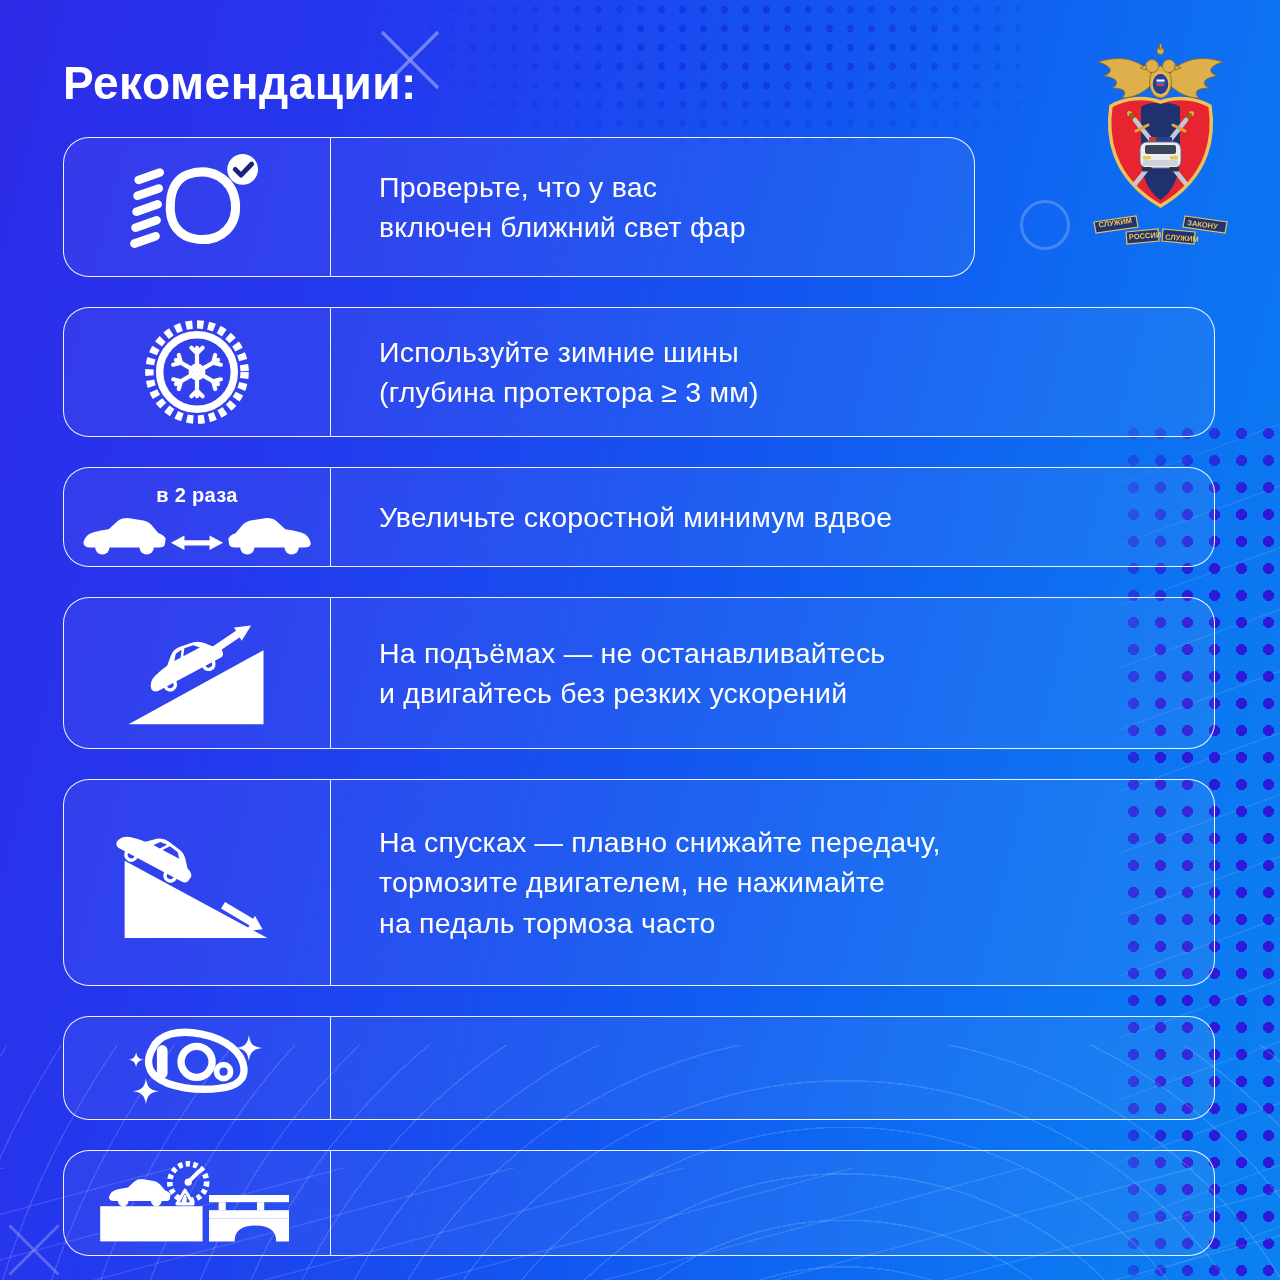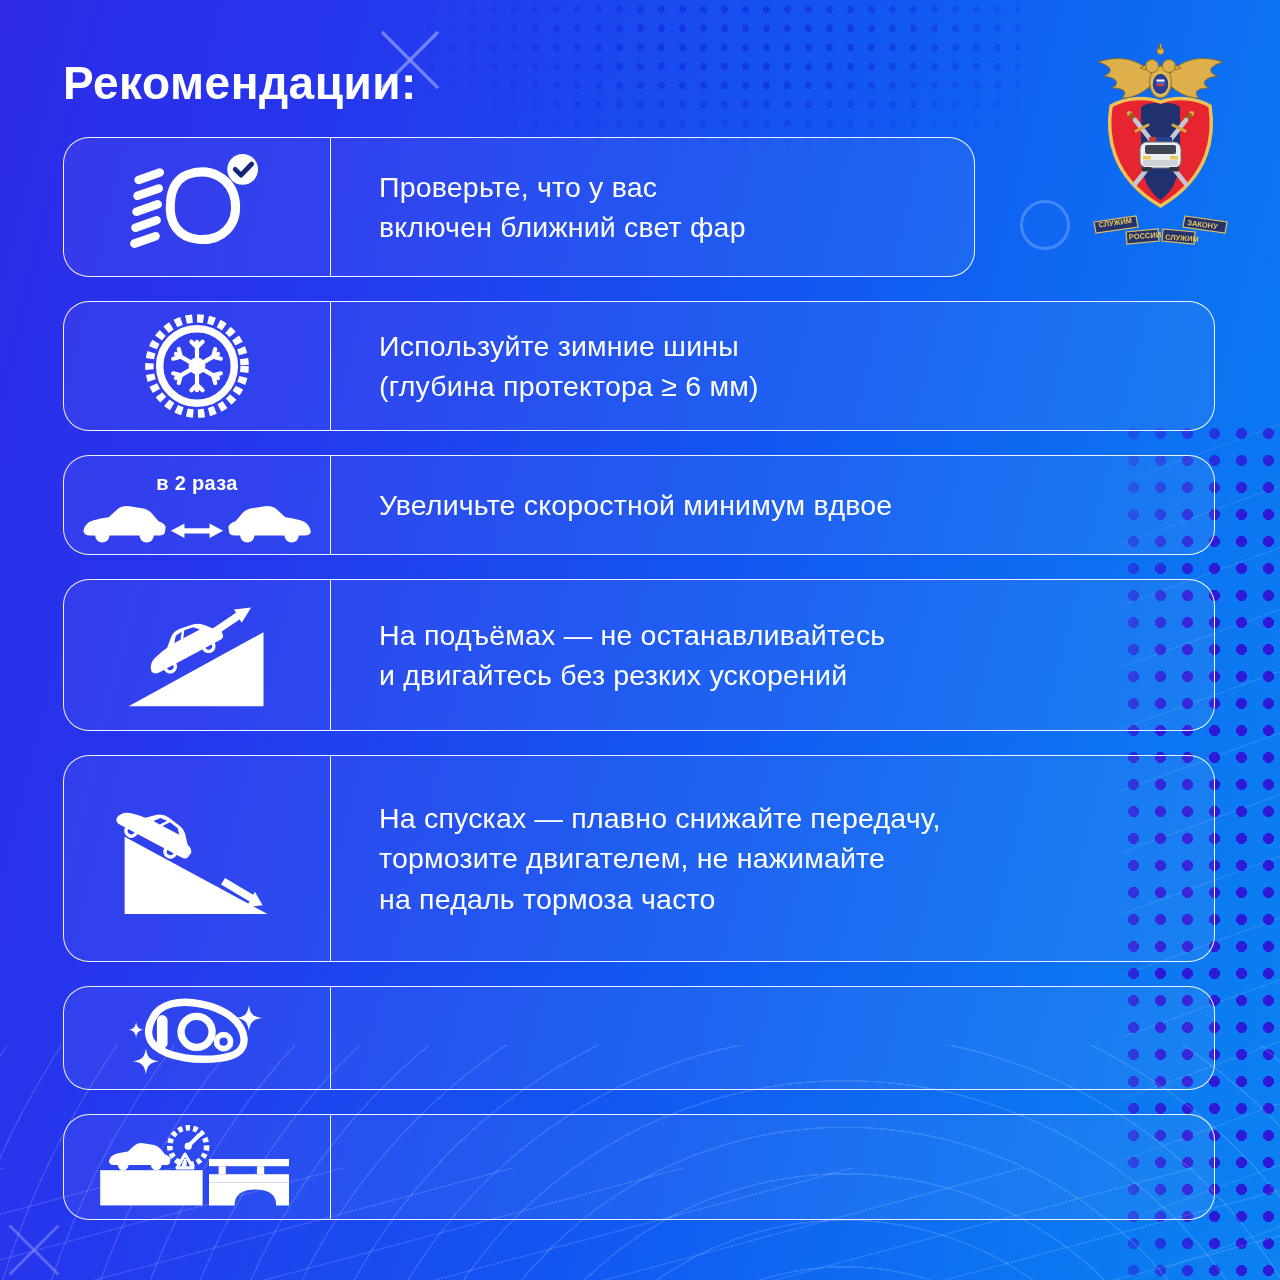--- a/index.html
+++ b/index.html
@@ -41,21 +41,21 @@
   .x-mark.bottom{left:6px;top:1222px;width:56px;height:56px;opacity:.30;}
   .circle-deco{
     left:1020px;top:200px;width:44px;height:44px;border-radius:50%;
     border:3px solid rgba(255,255,255,.22);
   }
   .page-title{
     position:absolute;left:63px;top:56px;color:#fff;
     font-size:46px;font-weight:700;letter-spacing:.5px;
   }
   .emblem{position:absolute;left:1088px;top:36px;}
-  .cards{position:absolute;left:63px;top:137px;display:flex;flex-direction:column;gap:24px;}
+  .cards{position:absolute;left:63px;top:137px;display:flex;flex-direction:column;gap:30px;}
   .card{
     display:flex;align-items:stretch;box-sizing:border-box;
     border:1.5px solid rgba(255,255,255,.93);border-radius:26px;
     background:rgba(255,255,255,.055);width:1152px;
   }
   .card.short{width:912px;}
   .icon-cell{
     width:266px;flex:0 0 266px;display:flex;flex-direction:column;
     align-items:center;justify-content:center;
     border-right:1.5px solid rgba(255,255,255,.93);
@@ -190,21 +190,21 @@
             <line x1="60" y1="40" x2="54" y2="34"></line>
               <line x1="60" y1="40" x2="66" y2="34"></line>
             <line x1="60" y1="80" x2="54" y2="86"></line>
               <line x1="60" y1="80" x2="66" y2="86"></line>
           </g>
           <circle cx="60" cy="60" r="7" stroke-width="4"></circle>
         </g>
       </svg>
     </div>
     <div class="text-cell">Используйте зимние шины
-(глубина протектора ≥ 6 мм)</div>
+(глубина протектора ≥ 3 мм)</div>
   </div>
 
   <div class="card" style="height:100px">
     <div class="icon-cell">
       <div class="icon-label">в 2 раза</div>
       <svg width="244" height="56" viewBox="0 0 250 58">
         <g fill="#fff">
           <g transform="translate(4,6) scale(0.82)">
             <path d="M4,34 Q6,24 16,21 Q26,18 36,17 L47,7 Q53,2 62,3 L80,6 Q88,8 93,15 L99,22 Q106,24 108,29 L107,36 Q106,40 100,40 L12,40 Q5,40 4,34 Z"></path>
             <circle cx="28" cy="40" r="9"></circle>

